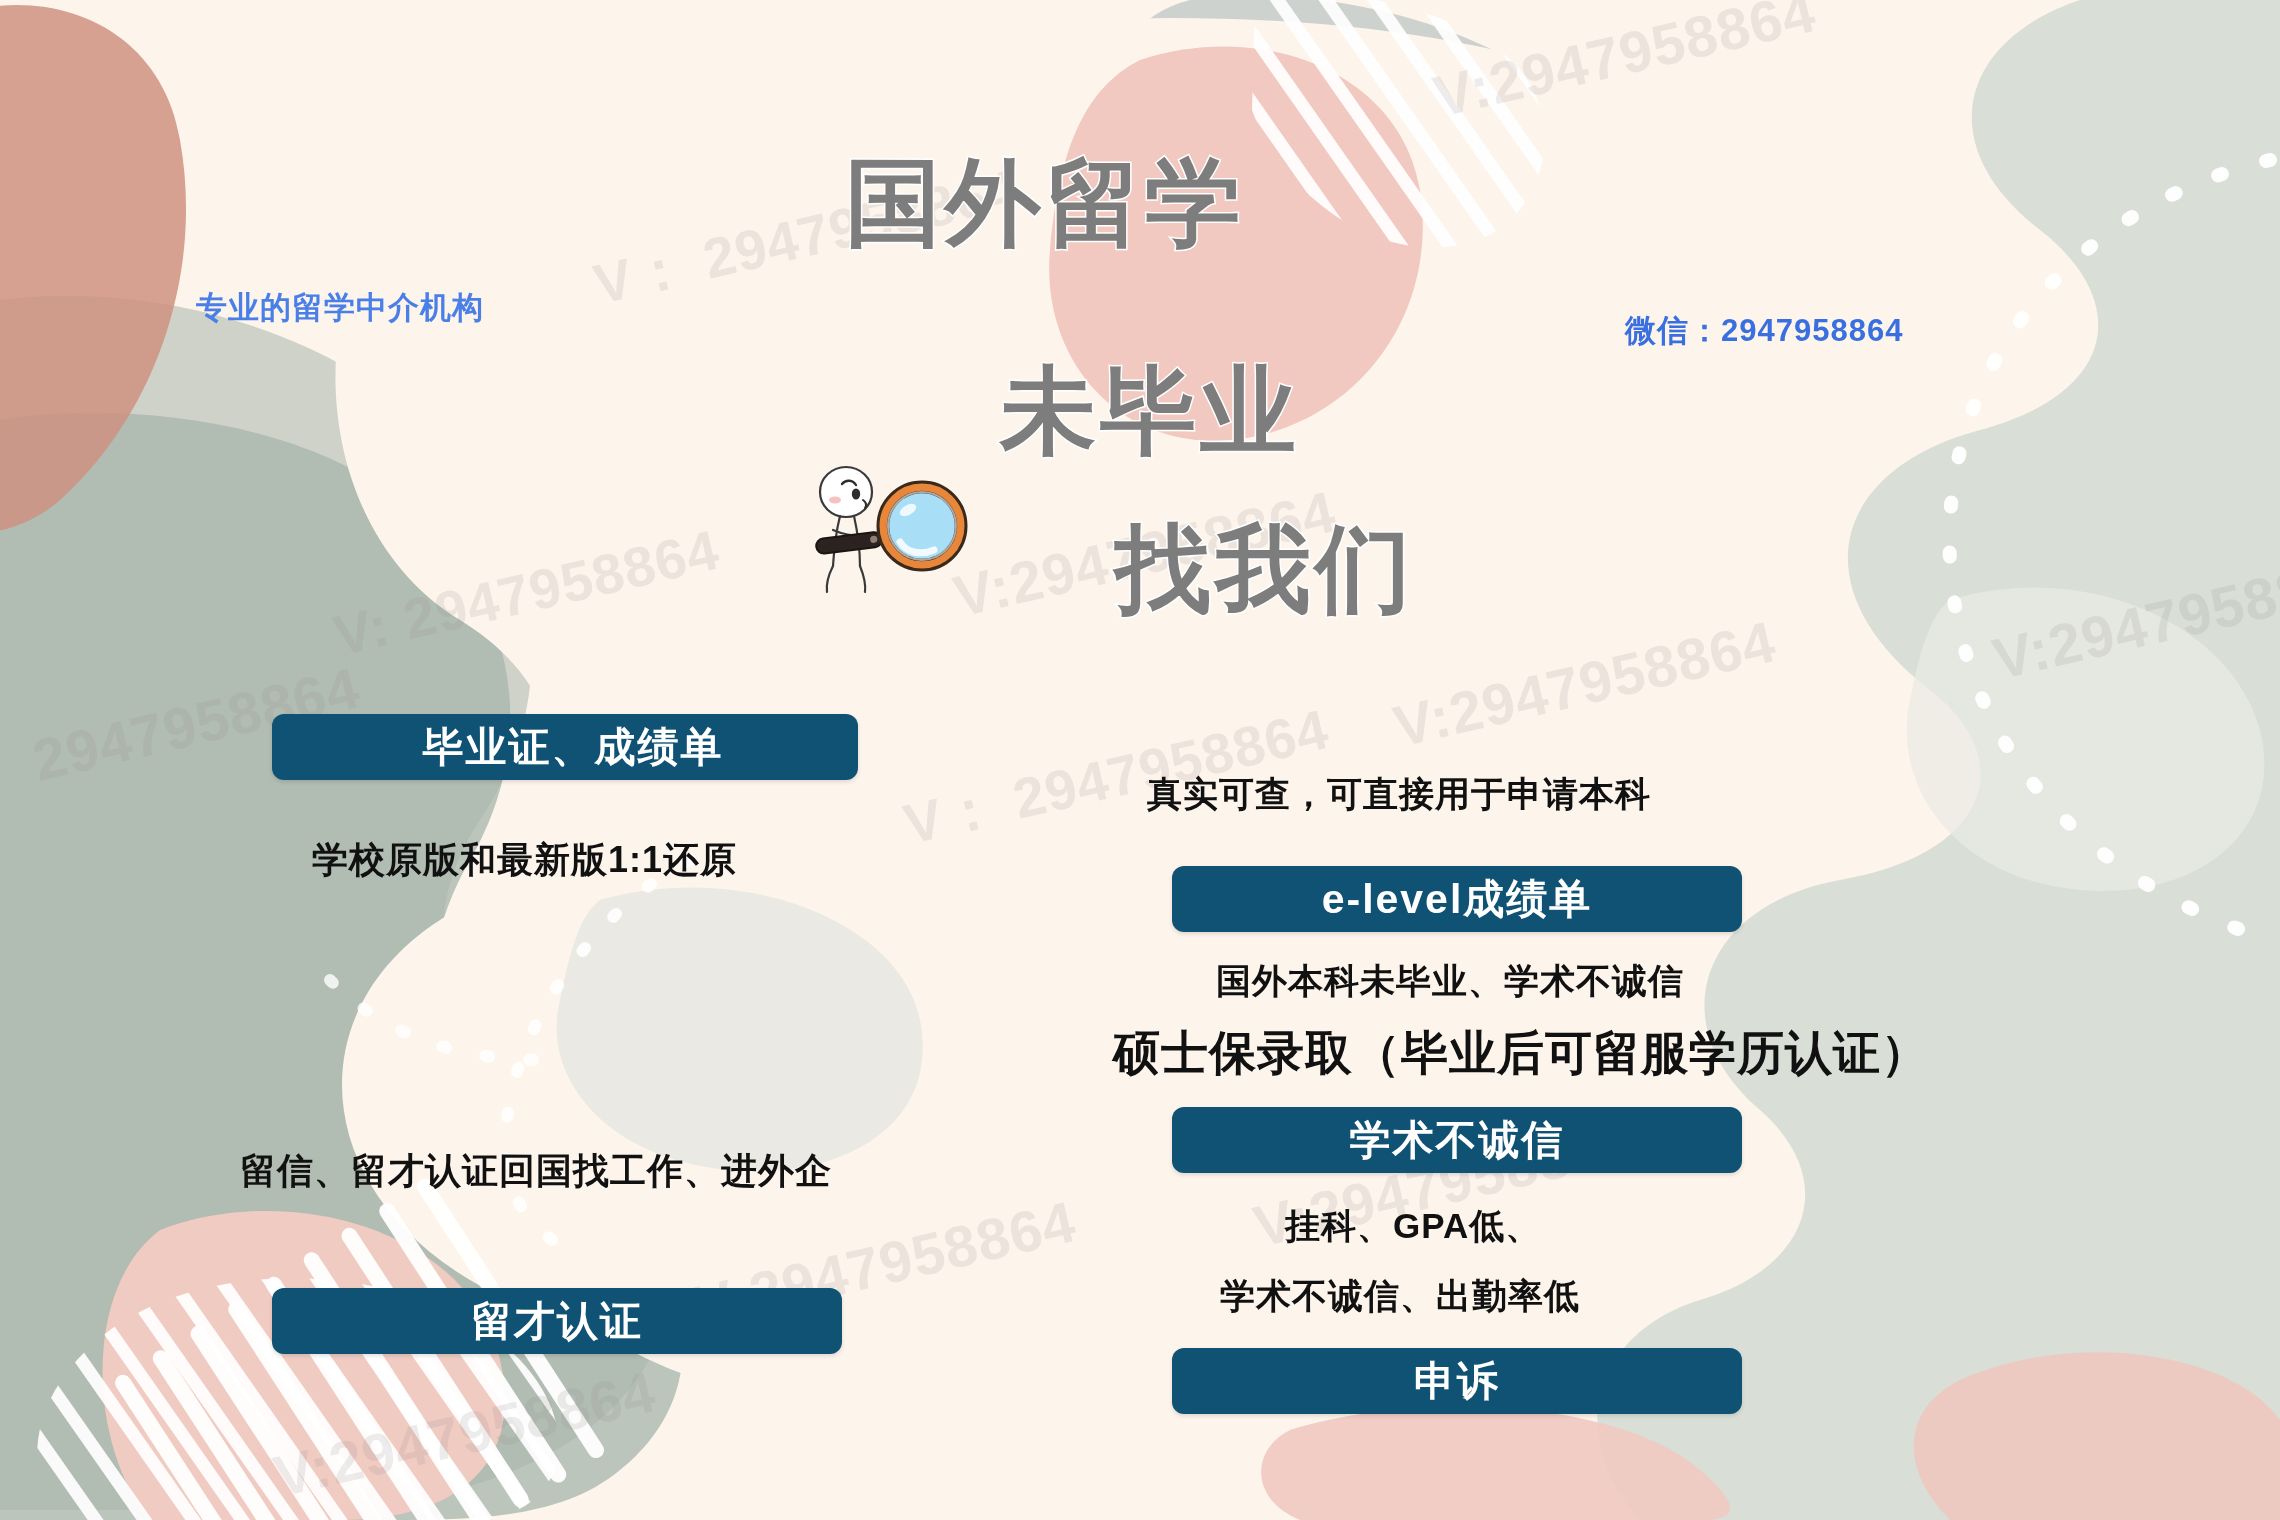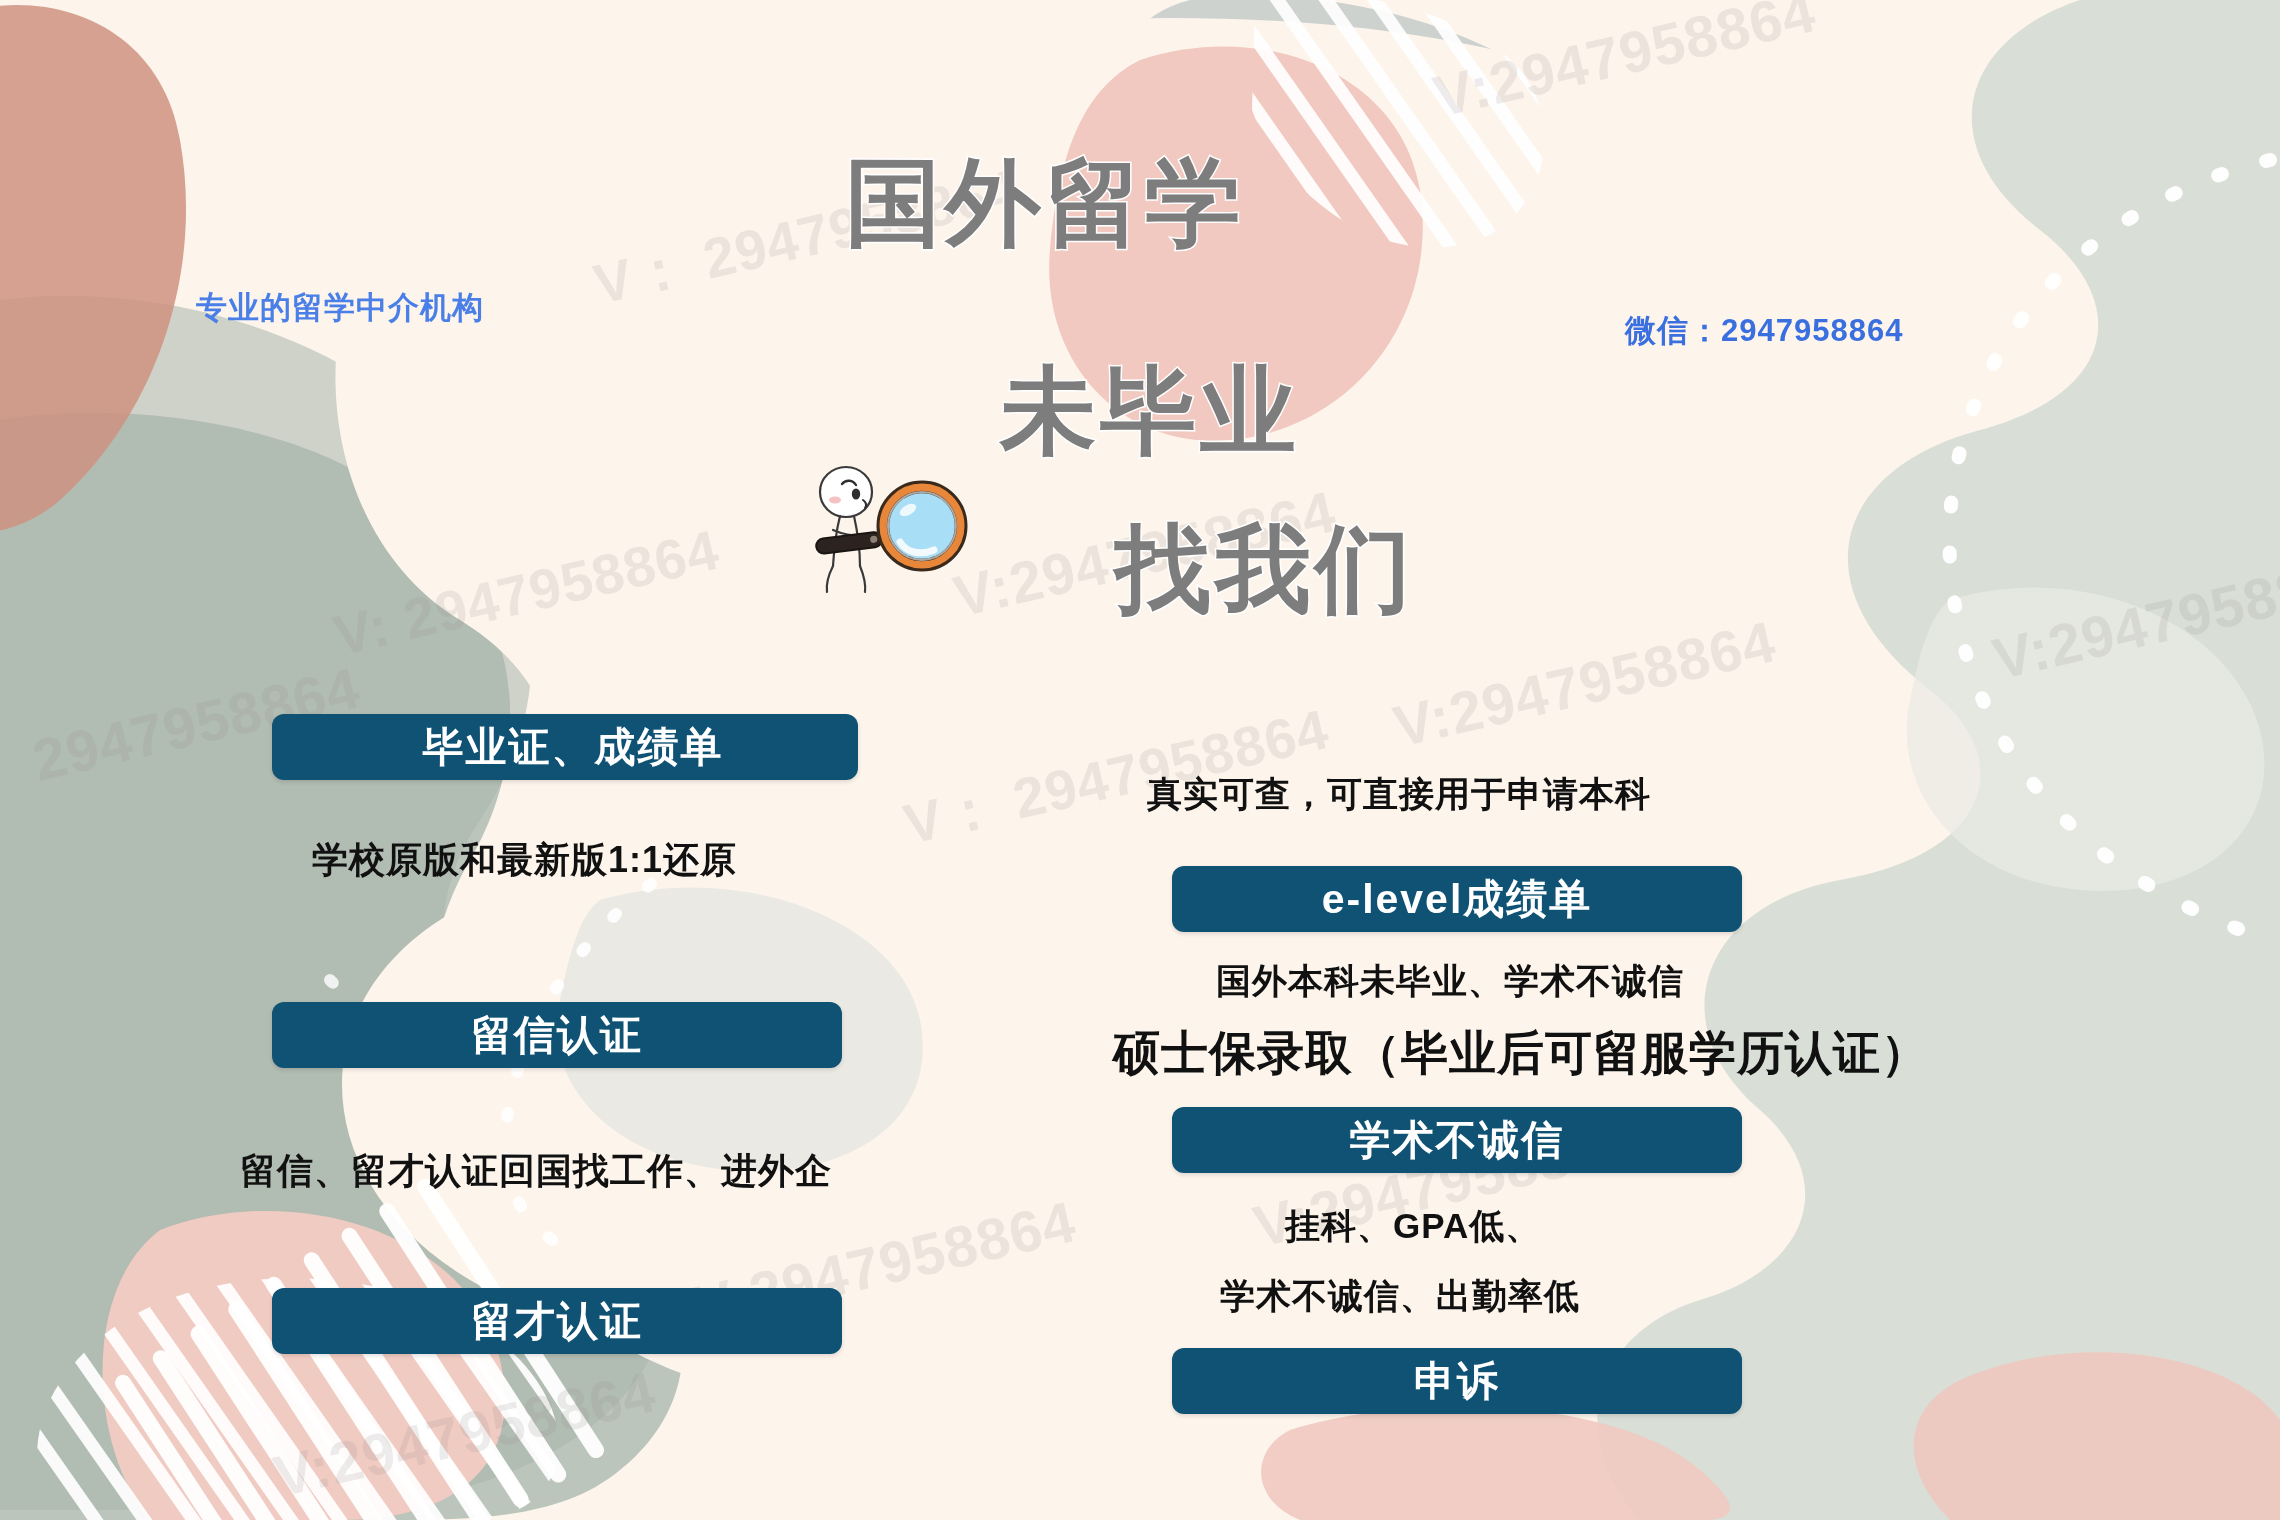--- a/index.html
+++ b/index.html
@@ -277,21 +277,20 @@
     <circle cx="122" cy="76" r="44" fill="#e8873a" stroke="#3a2a1c" stroke-width="3"></circle>
     <circle cx="122" cy="76" r="34" fill="#a9def7" stroke="#3a2a1c" stroke-width="2.4"></circle>
     <circle cx="122" cy="76" r="34" fill="none" stroke="#ffffff" stroke-width="2" opacity=".6"></circle>
     <path d="M100,92 C106,102 120,106 134,100" stroke="#ffffff" stroke-width="7" fill="none" stroke-linecap="round" opacity=".85"></path>
     <ellipse cx="108" cy="60" rx="9" ry="5" fill="#ffffff" opacity=".8" transform="rotate(-30 108 60)"></ellipse>
   </svg>
 
   <div class="badge b-l1">毕业证、成绩单</div>
   <div class="plain t-l1">学校原版和最新版1:1还原</div>
 
-  <div class="badge b-l2">留信认证</div>
   <div class="plain t-l2">留信、留才认证回国找工作、进外企</div>
 
   <div class="badge b-l3">留才认证</div>
 
   <div class="plain t-r0">真实可查，可直接用于申请本科</div>
 
   <div class="badge b-r1">e-level成绩单</div>
   <div class="plain t-r1">国外本科未毕业、学术不诚信</div>
   <div class="plain t-r2">硕士保录取（毕业后可留服学历认证）</div>
 

